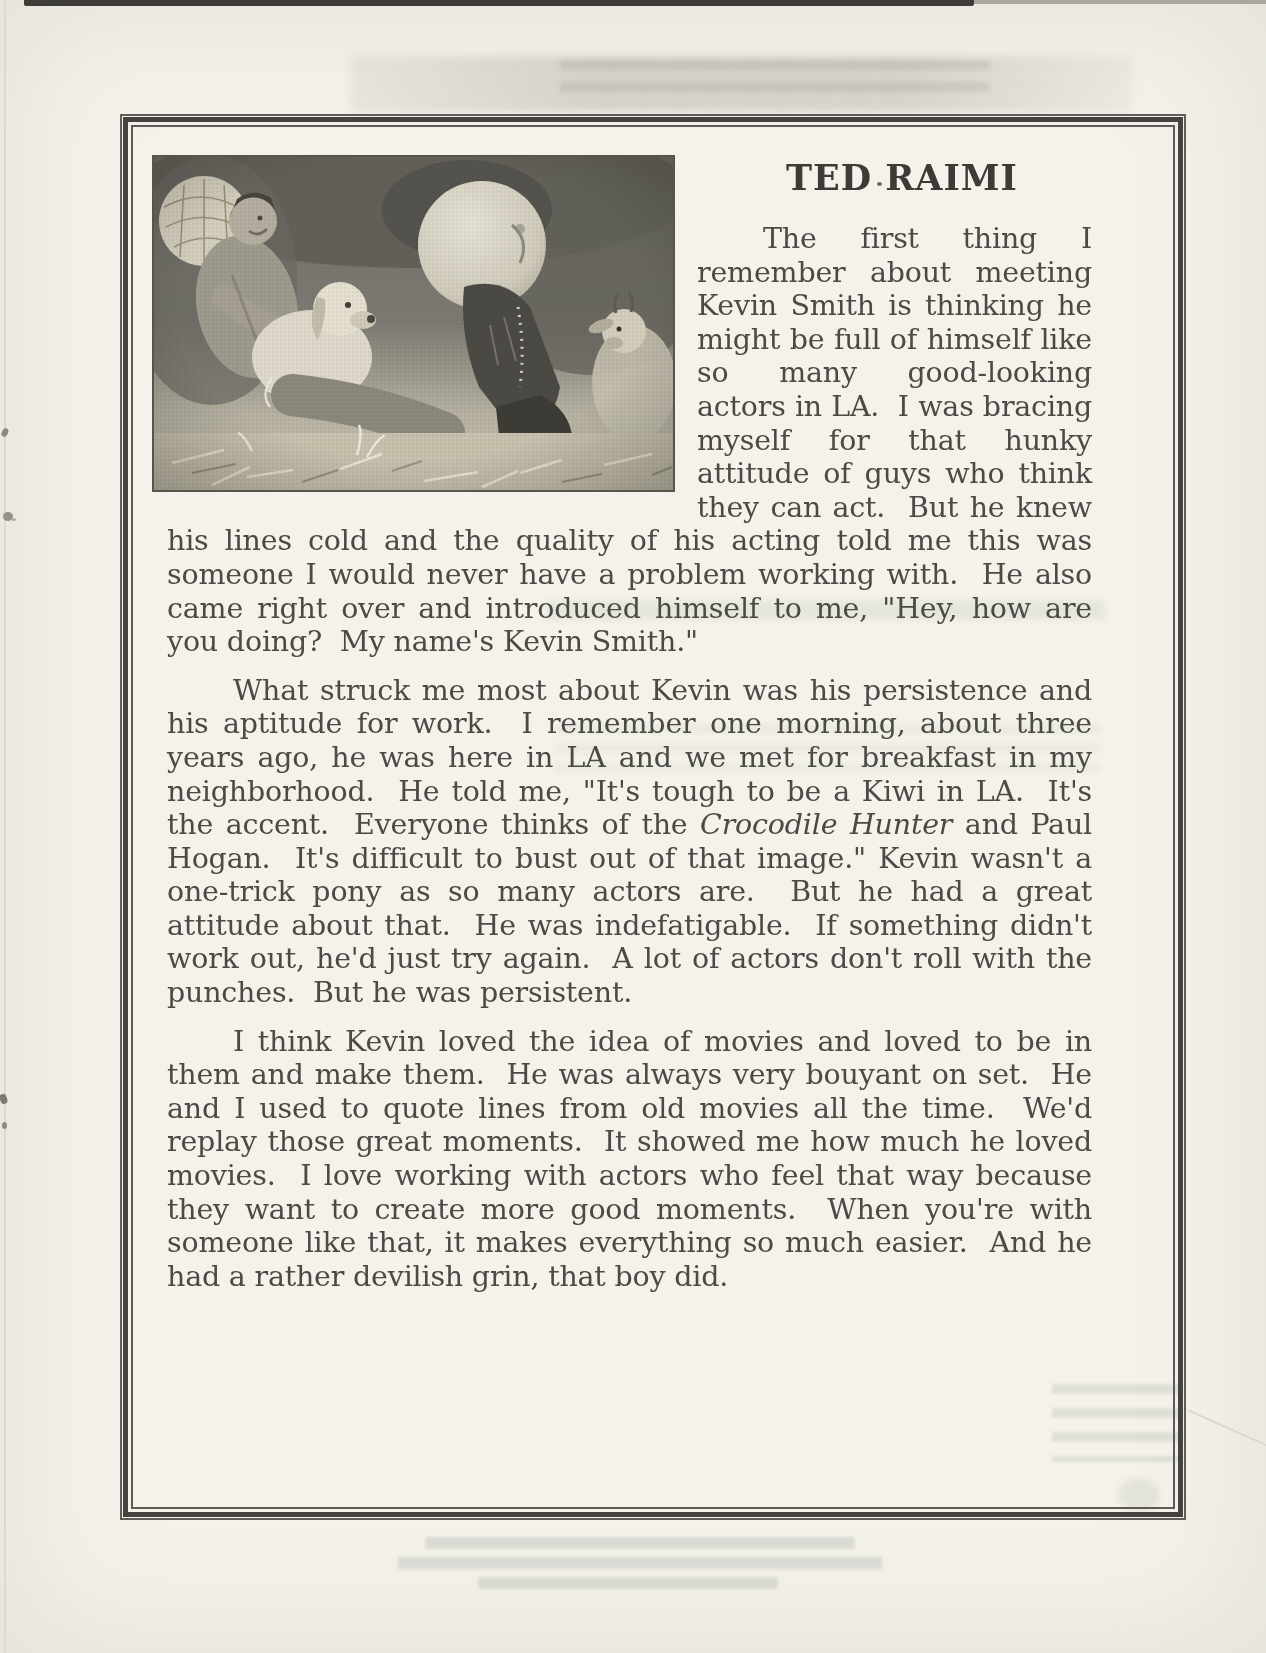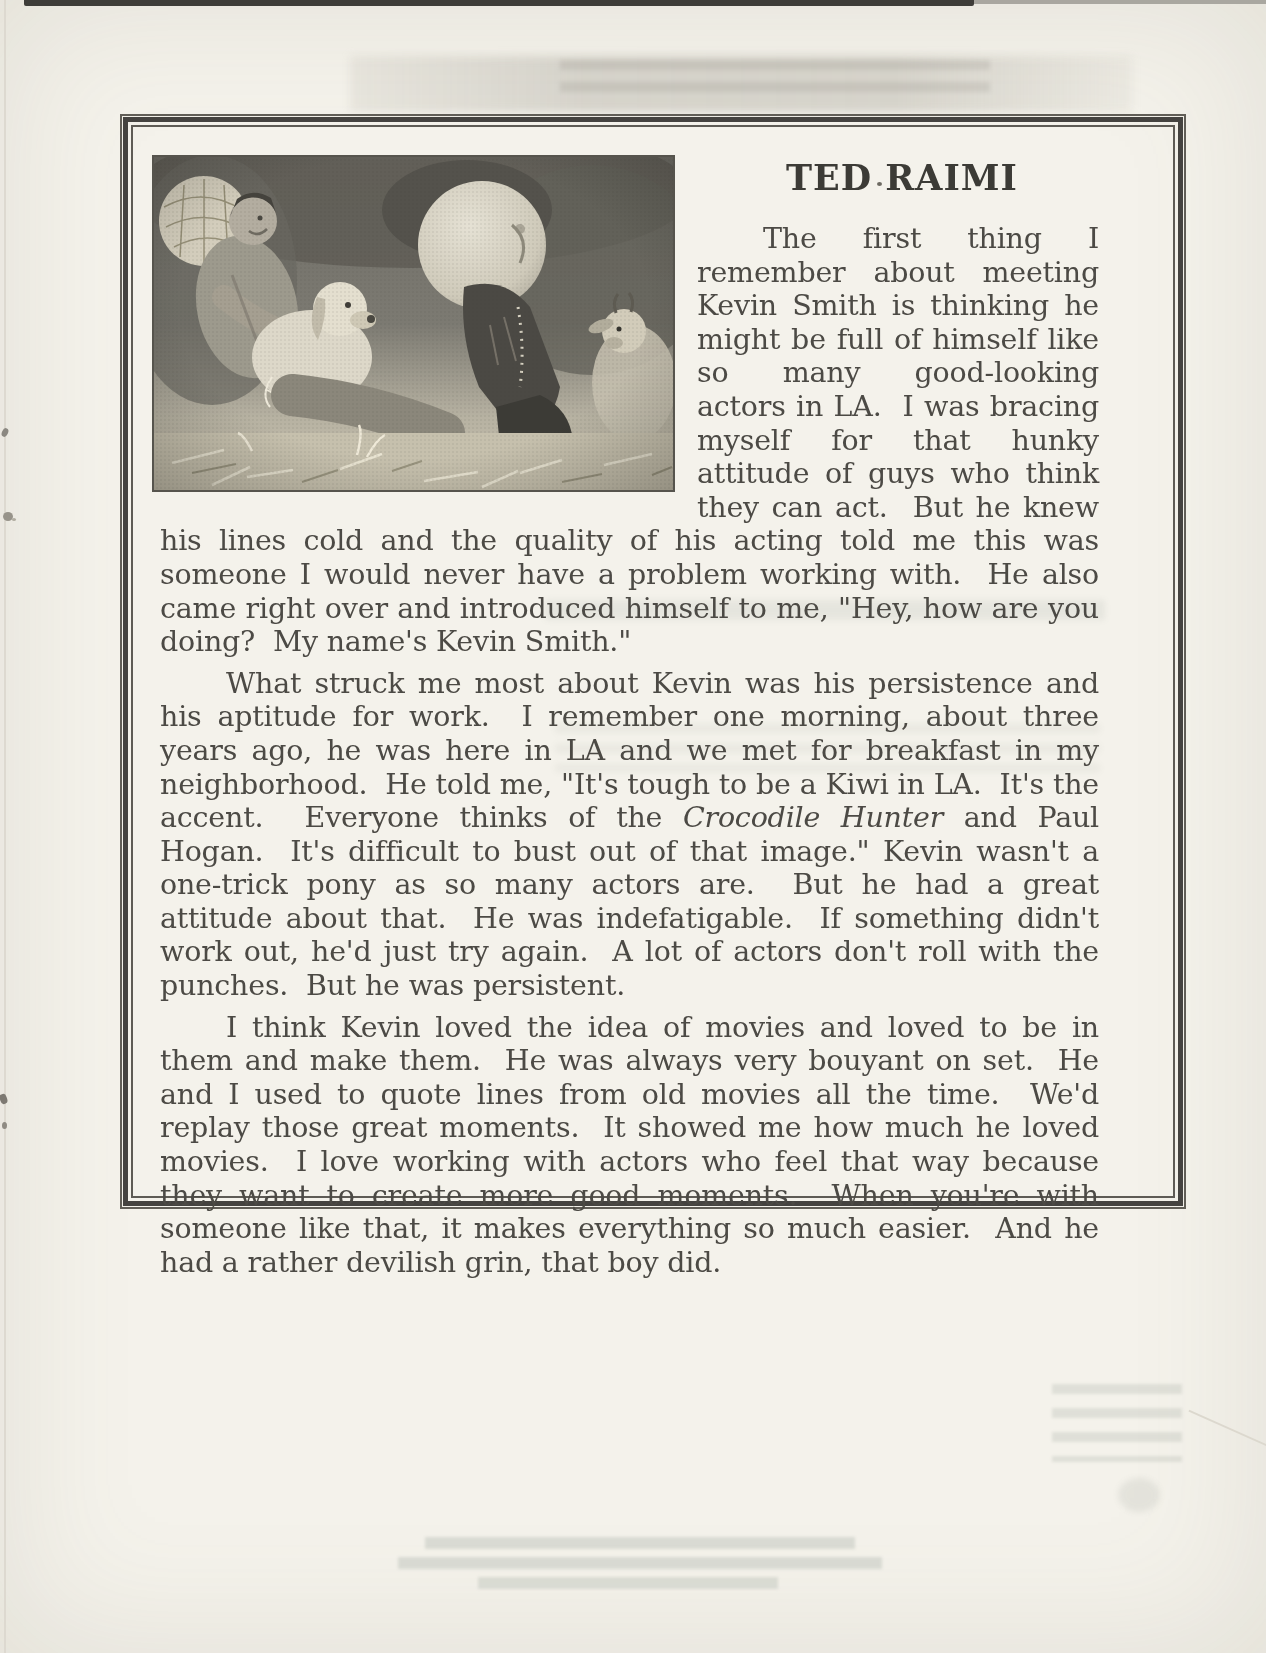--- a/index.html
+++ b/index.html
@@ -29,34 +29,34 @@
   .ghost-mid-2 { left:555px; top:724px; width:545px; height:48px; opacity:.07; filter:blur(3px);
     background:repeating-linear-gradient(#6b6f66 0 9px, transparent 9px 20px); }
   .ghost-bottom-1 { left:425px; top:1537px; width:430px; height:12px; opacity:.22; filter:blur(1.5px); background:#7f8d84; }
   .ghost-bottom-2 { left:398px; top:1557px; width:484px; height:12px; opacity:.22; filter:blur(1.5px); background:#7f8d84; }
   .ghost-bottom-3 { left:478px; top:1577px; width:300px; height:12px; opacity:.20; filter:blur(1.5px); background:#7f8d84; }
   .ghost-corner { left:1052px; top:1384px; width:130px; height:78px; opacity:.15; filter:blur(1.5px);
     background:repeating-linear-gradient(#6e7a6f 0 10px, transparent 10px 24px); }
   .ghost-blob { left:1118px; top:1478px; width:42px; height:34px; opacity:.10; filter:blur(3px); background:#5d665c; border-radius:50%; }
   .crease { position:absolute; left:1185px; top:1428px; width:90px; height:2px; background:#dcd8ce; transform:rotate(24deg); }
   
-  .frame { position:absolute; left:120px; top:114px; width:1066px; height:1095px; box-sizing:border-box;
+  .frame { position:absolute; left:120px; top:114px; width:1066px; height:1406px; box-sizing:border-box;
     border:2px solid #615e57; padding:1px; }
   .frame-mid { width:100%; height:100%; box-sizing:border-box; border:5px solid #454340; padding:3px; }
   .frame-inner { width:100%; height:100%; box-sizing:border-box; border:2px solid #5e5b55; position:relative; }
   .content { position:absolute; inset:0; padding:26px 66px 0 19px; }
   .photo { float:left; width:523px; height:337px; margin:2px 22px 14px 0; background:#8a877e; }
   .photo svg { display:block; }
   h1.headline {
     margin:4px 0 24px 0; text-align:center;
     font-size:35px; font-weight:bold; letter-spacing:1px;
     color:#3c3b36; font-family:"DejaVu Serif","Liberation Serif",serif;
   }
   p.body-par {
-    margin:8px; text-align:justify; text-indent:66px;
+    margin:15px; text-align:justify; text-indent:66px;
     font-size:28.5px; line-height:33.6px; letter-spacing:-0.2px;
     color:#4c4a45;
   }
   p.body-par em { font-style:italic; }
 </style>
 </head>
 <body>
 
 <div class="page">
 

